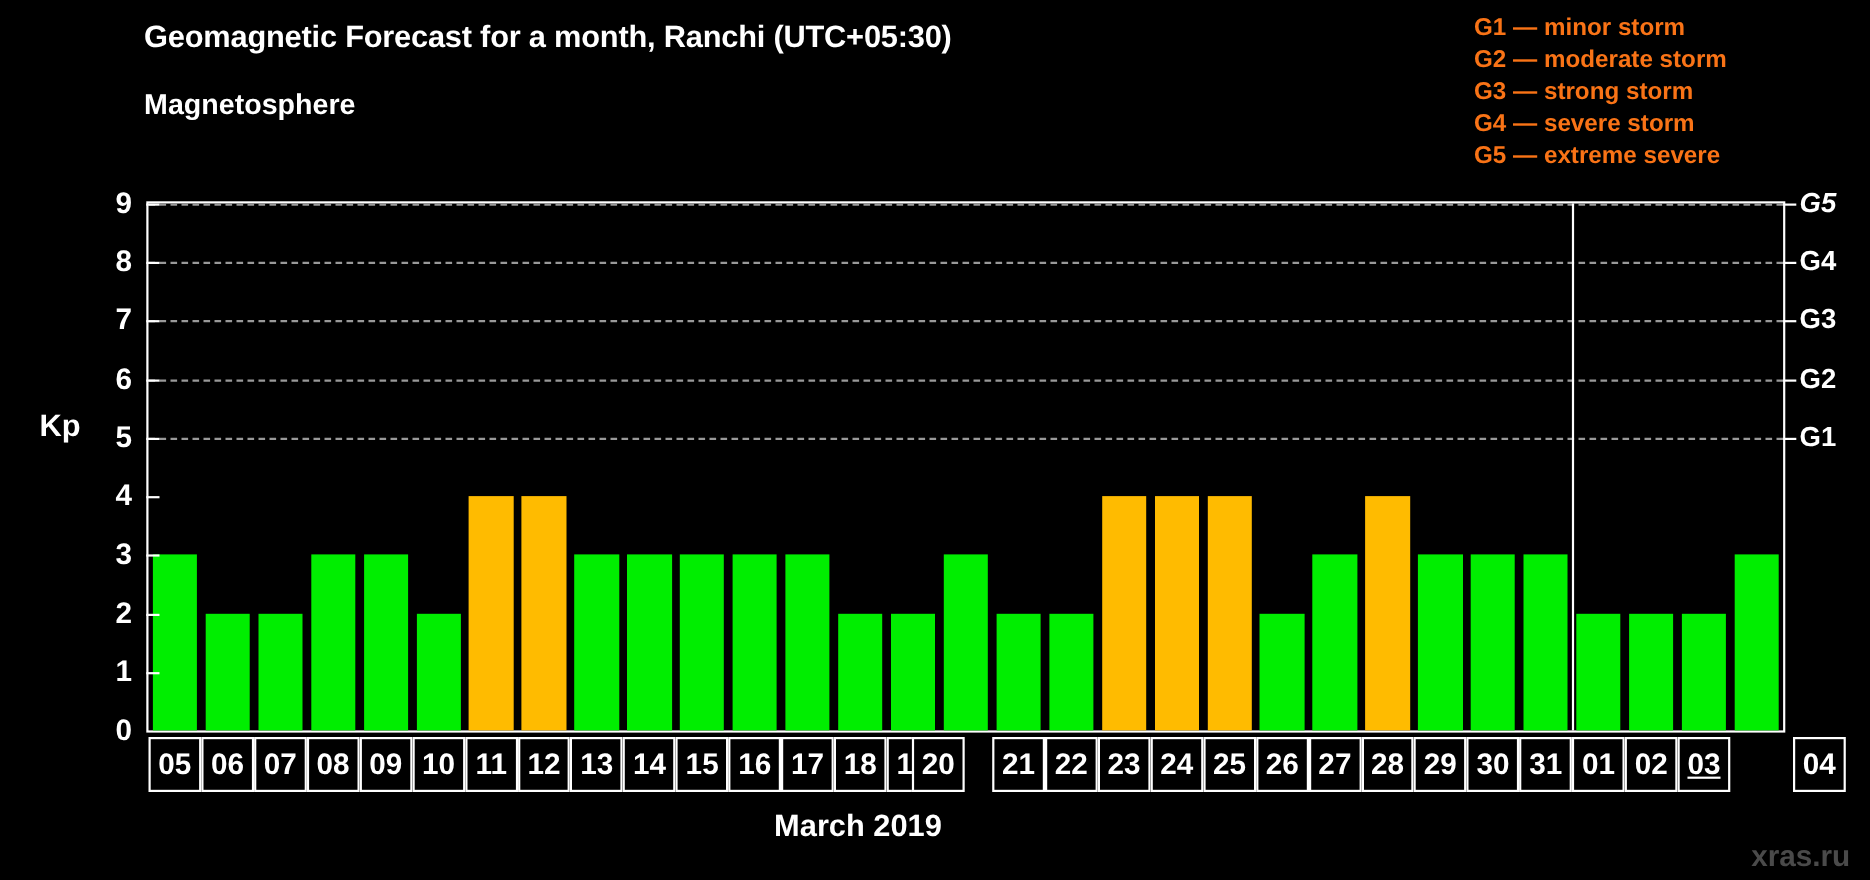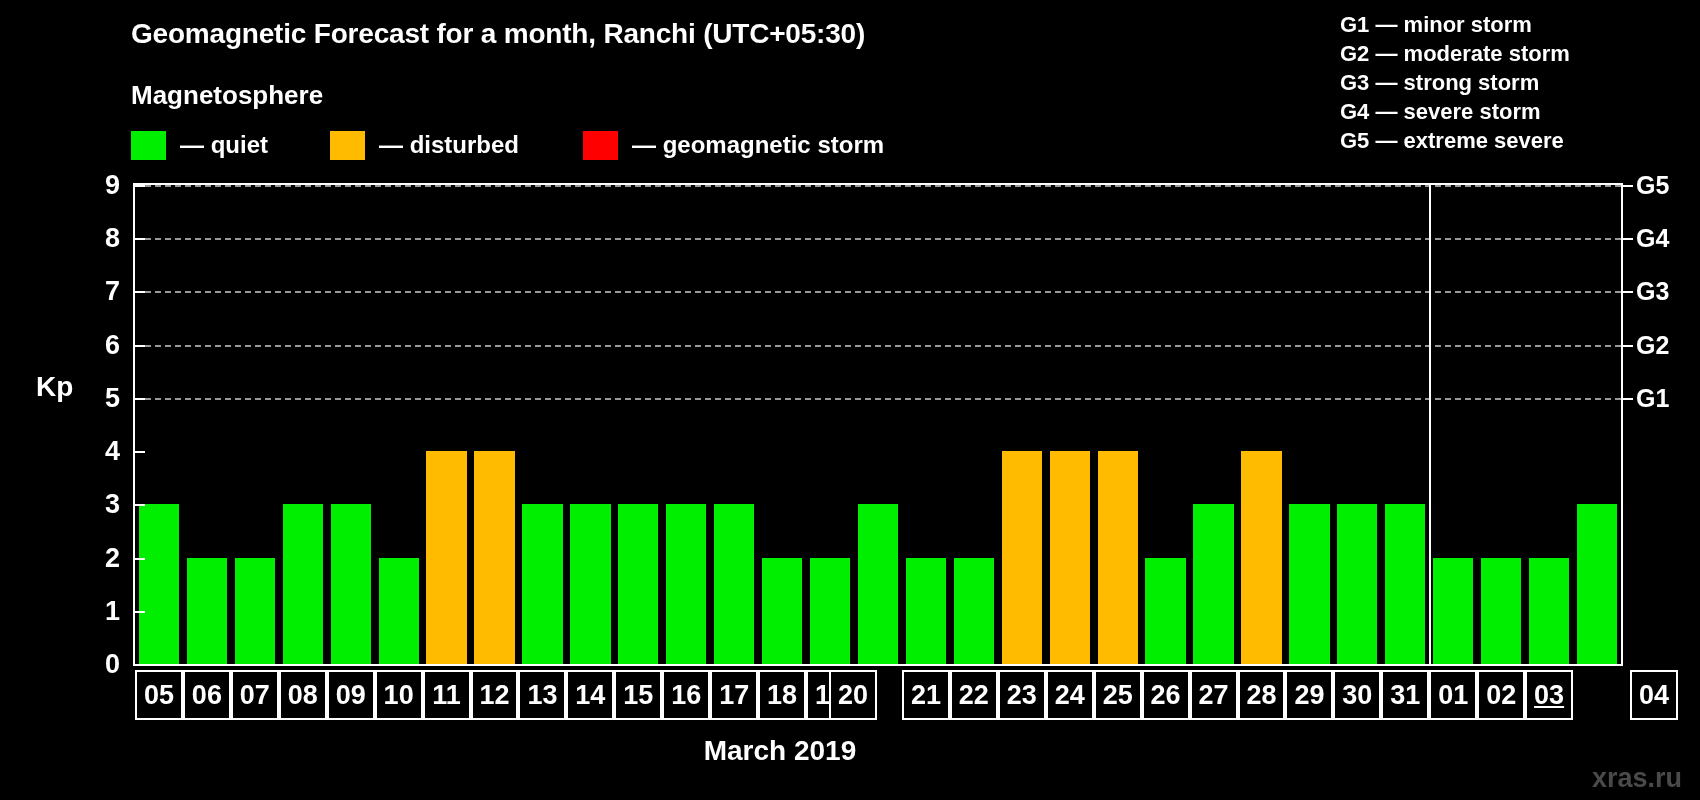--- a/index.html
+++ b/index.html
@@ -70,21 +70,21 @@
   #gscale-legend {
     position: absolute;
     right: 30px;
     top: 10px;
     text-align: left;
     width: 330px;
   }
   .gscale-line {
     font-size: 22px;
     font-weight: bold;
-    color: #ffffff;
+    color: #f97316;
     line-height: 29px;
     white-space: nowrap;
   }
 
   
   #plot-frame {
     position: absolute;
     left: 133px;
     top: 183px;
     width: 1490px;
@@ -231,36 +231,20 @@
 </style>
 </head>
 <body>
 
 <div id="page">
 
   <div id="chart-title">Geomagnetic Forecast for a month, Ranchi (UTC+05:30)</div>
 
   <div id="legend-heading">Magnetosphere</div>
 
-  <div id="legend-row">
-    <div class="legend-item">
-      <span class="legend-swatch" style="background: rgb(0, 238, 0);"></span>
-      <span class="legend-label">— quiet</span>
-    </div>
-    <span class="legend-gap-1"></span>
-    <div class="legend-item">
-      <span class="legend-swatch" style="background: rgb(255, 187, 0);"></span>
-      <span class="legend-label">— disturbed</span>
-    </div>
-    <span class="legend-gap-2"></span>
-    <div class="legend-item">
-      <span class="legend-swatch" style="background: rgb(255, 0, 0);"></span>
-      <span class="legend-label">— geomagnetic storm</span>
-    </div>
-  </div>
 
   <div id="gscale-legend">
     <div class="gscale-line">G1 — minor storm</div>
     <div class="gscale-line">G2 — moderate storm</div>
     <div class="gscale-line">G3 — strong storm</div>
     <div class="gscale-line">G4 — severe storm</div>
     <div class="gscale-line">G5 — extreme severe</div>
   </div>
 
   <div id="axis-title">Kp</div>
@@ -319,21 +303,21 @@
         <div class="gridline" style="top: 0px;"></div>
         <div id="forecast-divider" style="left: 1294.26px;"></div>
       </div>
   </div>
 
   <div id="glabels">
       <div class="glabel" style="top: 214.889px;">G1</div>
       <div class="glabel" style="top: 161.667px;">G2</div>
       <div class="glabel" style="top: 108.444px;">G3</div>
       <div class="glabel" style="top: 55.2222px;">G4</div>
-      <div class="glabel" style="top: 2px;">G5</div>
+      <div class="glabel" style="top: 2px; font-style: italic;">G5</div>
     </div>
 
   <div id="date-row">
       <div class="date-cell" style="left: 2px; width: 47.9355px;">05</div>
       <div class="date-cell" style="left: 49.9355px; width: 47.9355px;">06</div>
       <div class="date-cell" style="left: 97.871px; width: 47.9355px;">07</div>
       <div class="date-cell" style="left: 145.806px; width: 47.9355px;">08</div>
       <div class="date-cell" style="left: 193.742px; width: 47.9355px;">09</div>
       <div class="date-cell" style="left: 241.677px; width: 47.9355px;">10</div>
       <div class="date-cell" style="left: 289.613px; width: 47.9355px;">11</div>

